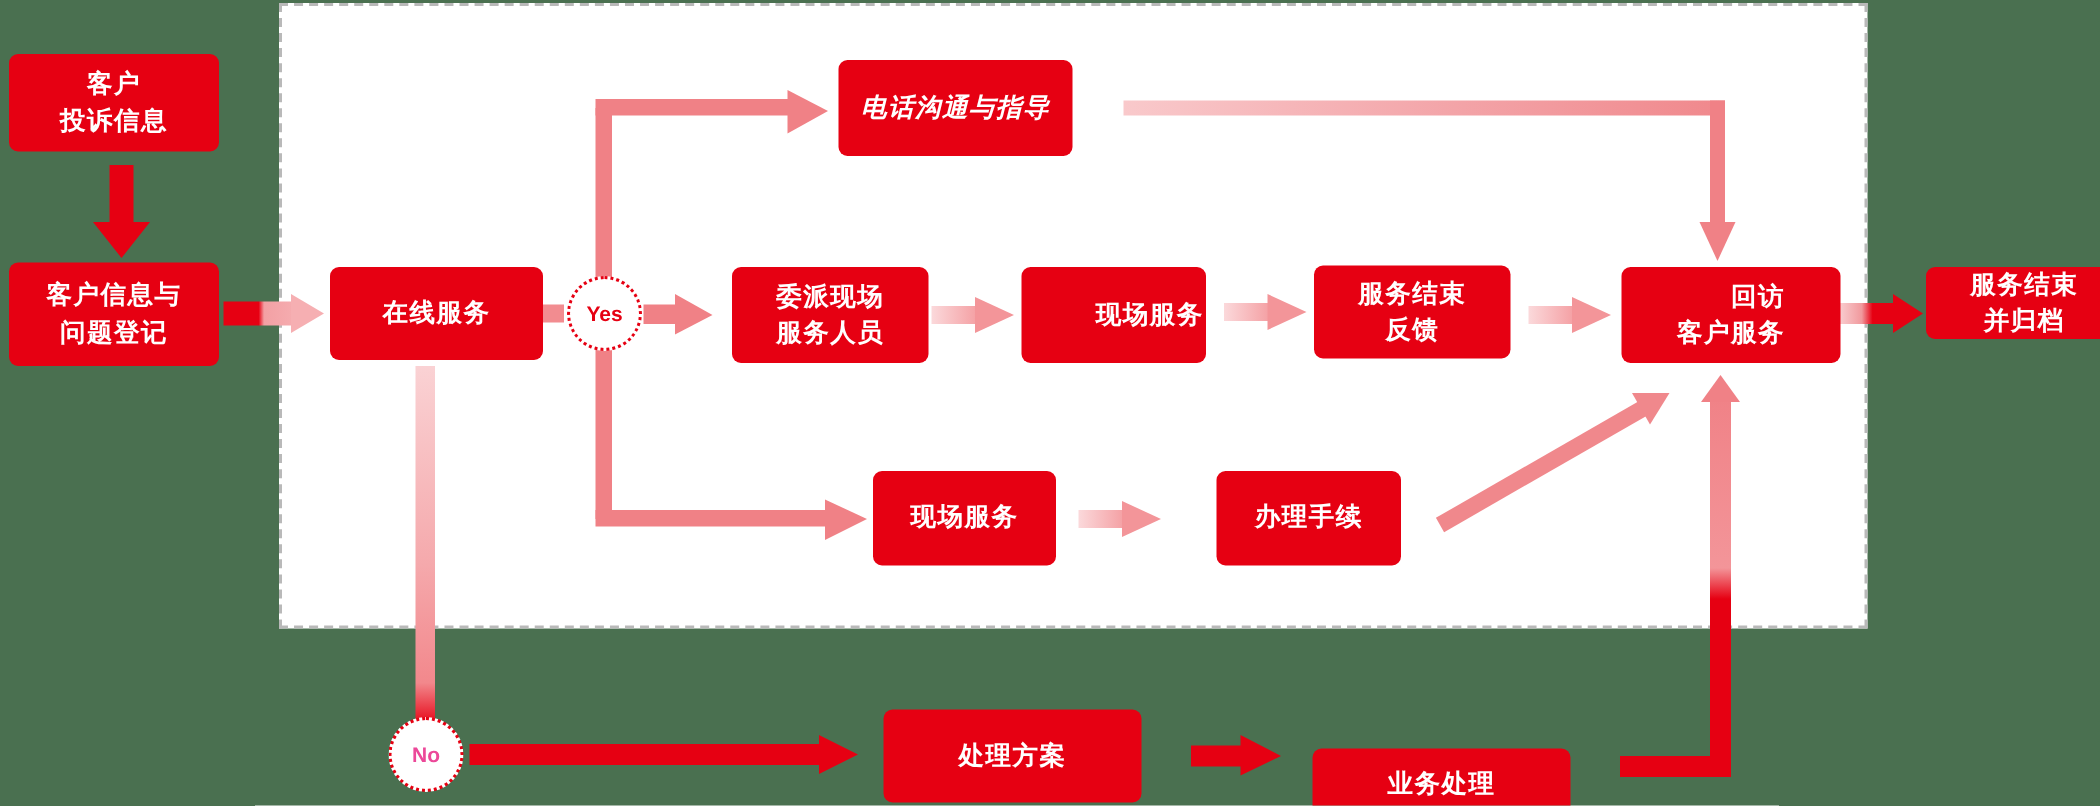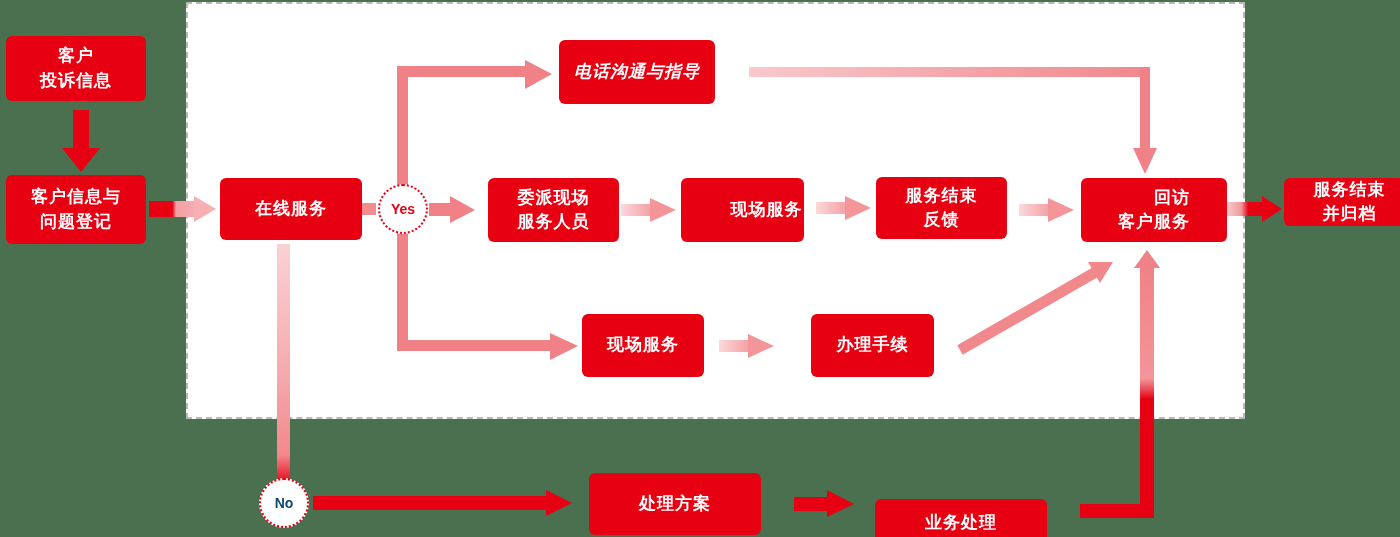--- a/index.html
+++ b/index.html
@@ -53,21 +53,21 @@
     border-radius:50%;
     display:flex;
     align-items:center;
     justify-content:center;
     font-size:14px;
     font-weight:bold;
     z-index:6;
     box-sizing:border-box;
   }
   .decision.yes{color:#E60012;}
-  .decision.no{color:#0c4a6e;}
+  .decision.no{color:#ec4899;}
 </style>
 </head>
 <body>
 
 <div id="stage">
 
   <div class="panel"></div>
 
   <svg class="layer under" viewBox="0 0 1400 537">
     <defs>

